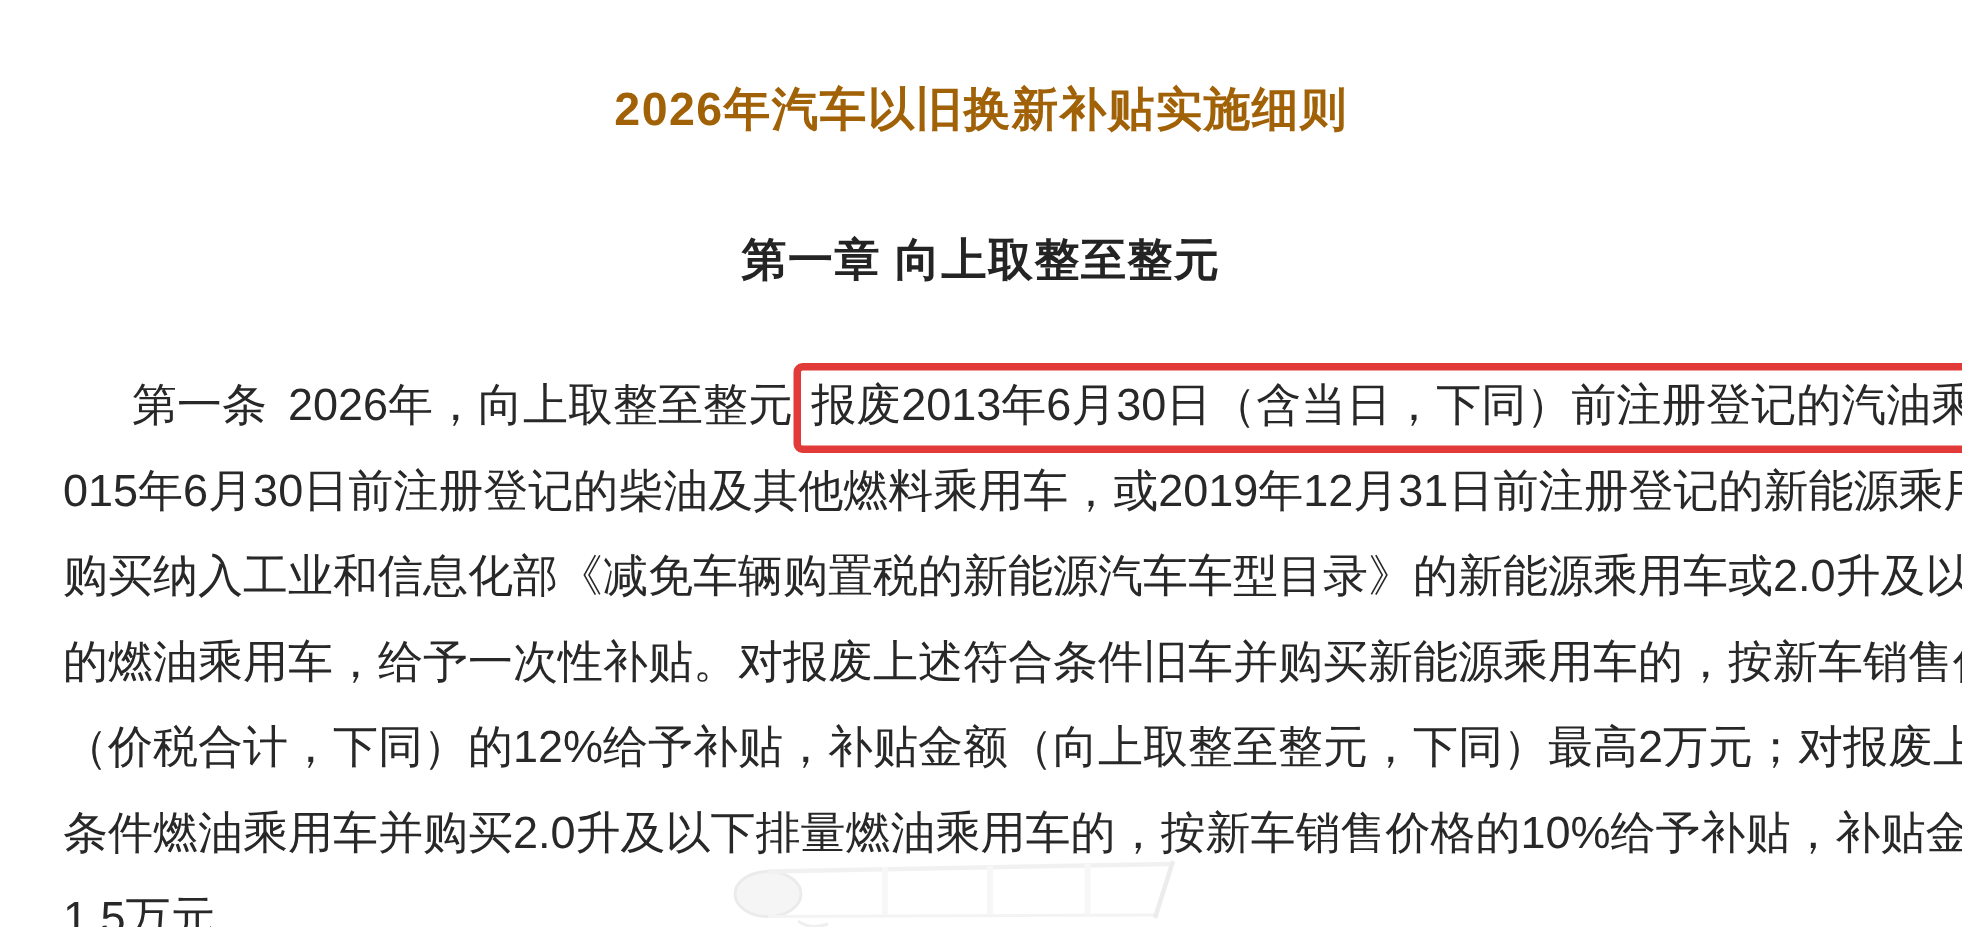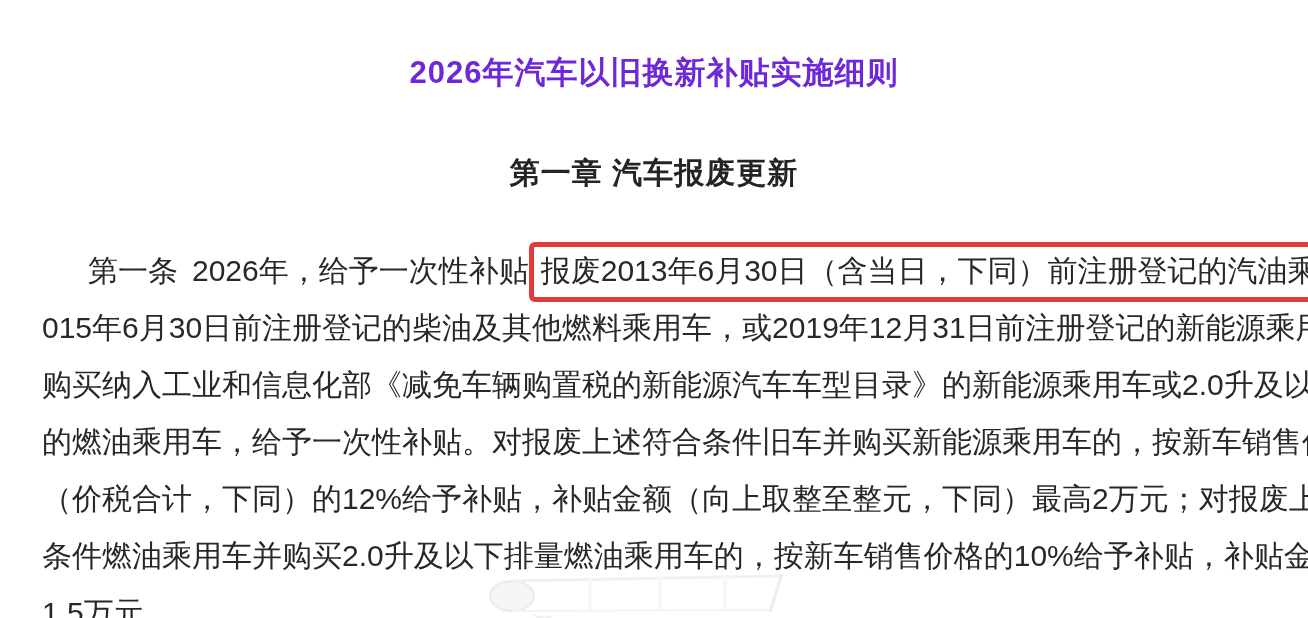--- a/index.html
+++ b/index.html
@@ -14,21 +14,21 @@
   }
 
   .doc-title {
     position: absolute;
     top: 52px;
     left: 0;
     width: 100%;
     text-align: center;
     font-size: 31px;
     font-weight: bold;
-    color: #6d28d9;
+    color: #a16207;
     letter-spacing: 1px;
   }
 
   .chapter-title {
     position: absolute;
     top: 153px;
     left: 0;
     width: 100%;
     text-align: center;
     font-size: 30px;
@@ -78,25 +78,25 @@
     pointer-events: none;
   }
 </style>
 </head>
 <body>
 
 <div class="page">
 
   <h1 class="doc-title">2026年汽车以旧换新补贴实施细则</h1>
 
-  <h2 class="chapter-title">第一章 汽车报废更新</h2>
+  <h2 class="chapter-title">第一章 向上取整至整元</h2>
 
   <div class="paragraph">
 
-    <div class="line"><span class="indent"></span><span class="bold">第一条</span><span class="gap"></span><span>2026年，给予一次性补贴</span><span class="red-box"><span>报废2013年6月30日（含当日，下同）前注册登记的汽油乘用车</span></span></div>
+    <div class="line"><span class="indent"></span><span class="bold">第一条</span><span class="gap"></span><span>2026年，向上取整至整元</span><span class="red-box"><span>报废2013年6月30日（含当日，下同）前注册登记的汽油乘用车</span></span></div>
 
     <div class="line fill">015年6月30日前注册登记的柴油及其他燃料乘用车，或2019年12月31日前注册登记的新能源乘用车，并</div>
     <div class="line fill">购买纳入工业和信息化部《减免车辆购置税的新能源汽车车型目录》的新能源乘用车或2.0升及以下排量</div>
     <div class="line fill">的燃油乘用车，给予一次性补贴。对报废上述符合条件旧车并购买新能源乘用车的，按新车销售价格</div>
     <div class="line fill">（价税合计，下同）的12%给予补贴，补贴金额（向上取整至整元，下同）最高2万元；对报废上述符合</div>
     <div class="line fill">条件燃油乘用车并购买2.0升及以下排量燃油乘用车的，按新车销售价格的10%给予补贴，补贴金额最高</div>
     <div class="line">1.5万元。</div>
 
   </div>
 

